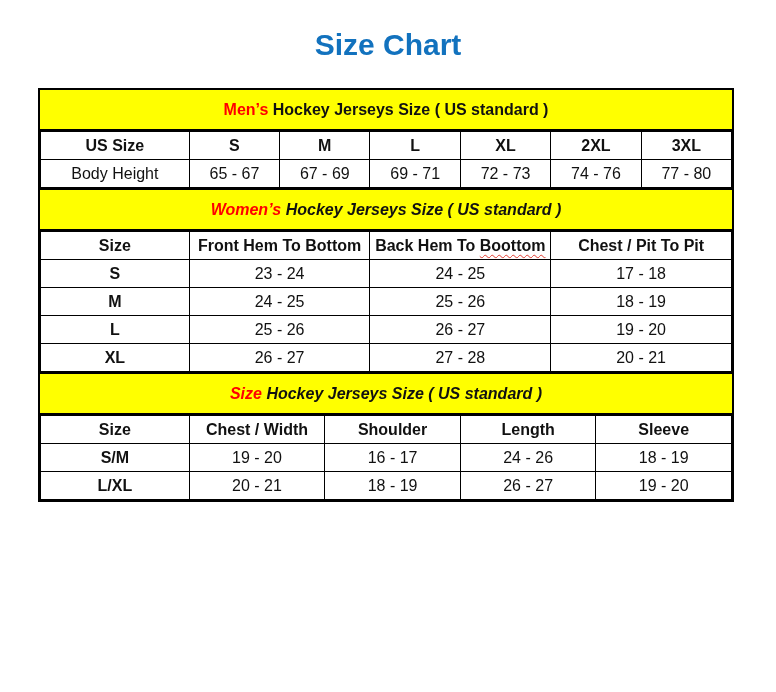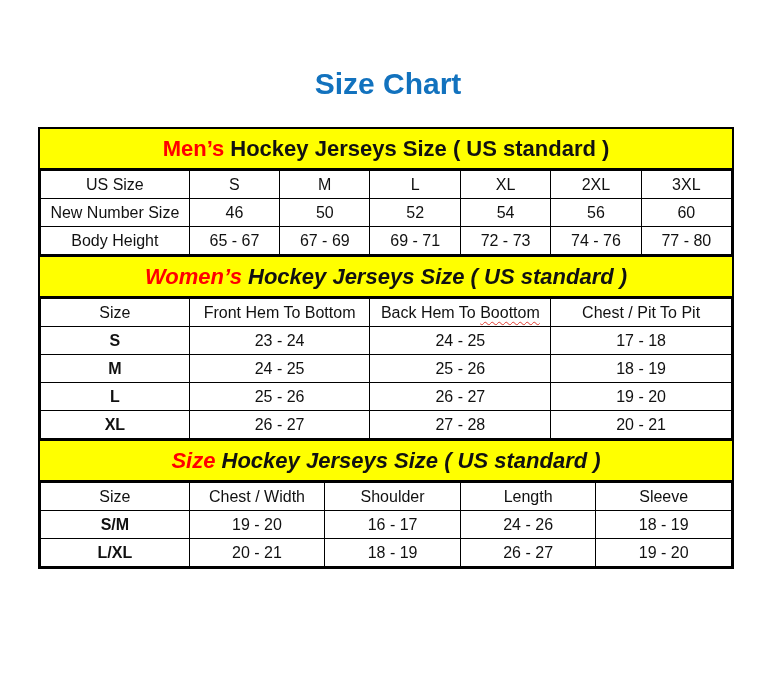--- a/index.html
+++ b/index.html
@@ -10,42 +10,42 @@
   }
   .canvas {
     position: relative;
     width: 776px;
     height: 692px;
     background: #ffffff;
     overflow: hidden;
   }
   .page-title {
     margin: 0;
-    padding-top: 67px;
+    padding-top: 28px;
     padding-bottom: 26px;
     text-align: center;
     font-size: 30px;
     font-weight: bold;
     letter-spacing: 0px;
     color: #1272BE;
   }
   .chart-frame {
     margin-left: 38px;
     width: 696px;
     border: 2px solid #000000;
     box-sizing: border-box;
     background: #ffffff;
   }
   .band {
     background: #FFFF00;
     height: 39px;
     display: flex;
     align-items: center;
     justify-content: center;
-    font-size: 22px;
+    font-size: 16px;
     font-weight: bold;
     color: #111111;
     border-bottom: 2px solid #000000;
     white-space: pre;
   }
   .band + table { border-top: none; }
   table + .band { border-top: 2px solid #000000; font-style: italic; }
   .band .hl { color: #FF0000; }
   table {
     width: 100%;
@@ -56,21 +56,21 @@
     border: 1.5px solid #000000;
     height: 27px;
     text-align: center;
     vertical-align: middle;
     font-size: 16px;
     color: #111111;
     padding: 0 2px;
     overflow: hidden;
     white-space: nowrap;
   }
-  th { font-weight: normal; }
+  th { font-weight: bold; }
   td { font-weight: normal; }
   tr > :first-child { width: 20.8%; }
   td.rowlabel { font-weight: normal; }
   .t-womens td.rowlabel, .t-youth td.rowlabel { font-weight: bold; }
   .squiggle {
     text-decoration: underline;
     text-decoration-style: wavy;
     text-decoration-color: #E03C31;
     text-decoration-thickness: 1px;
     text-underline-offset: 3px;
@@ -90,29 +90,20 @@
             <th>US Size</th>
             <th>S</th>
             <th>M</th>
             <th>L</th>
             <th>XL</th>
             <th>2XL</th>
             <th>3XL</th>
           </tr>
         </thead>
         <tbody>
-          <tr>
-            <td class="rowlabel">New Number Size</td>
-            <td class="value">46</td>
-            <td class="value">50</td>
-            <td class="value">52</td>
-            <td class="value">54</td>
-            <td class="value">56</td>
-            <td class="value">60</td>
-          </tr>
           <tr>
             <td class="rowlabel">Body Height</td>
             <td class="value">65 - 67</td>
             <td class="value">67 - 69</td>
             <td class="value">69 - 71</td>
             <td class="value">72 - 73</td>
             <td class="value">74 - 76</td>
             <td class="value">77 - 80</td>
           </tr>
         </tbody>

